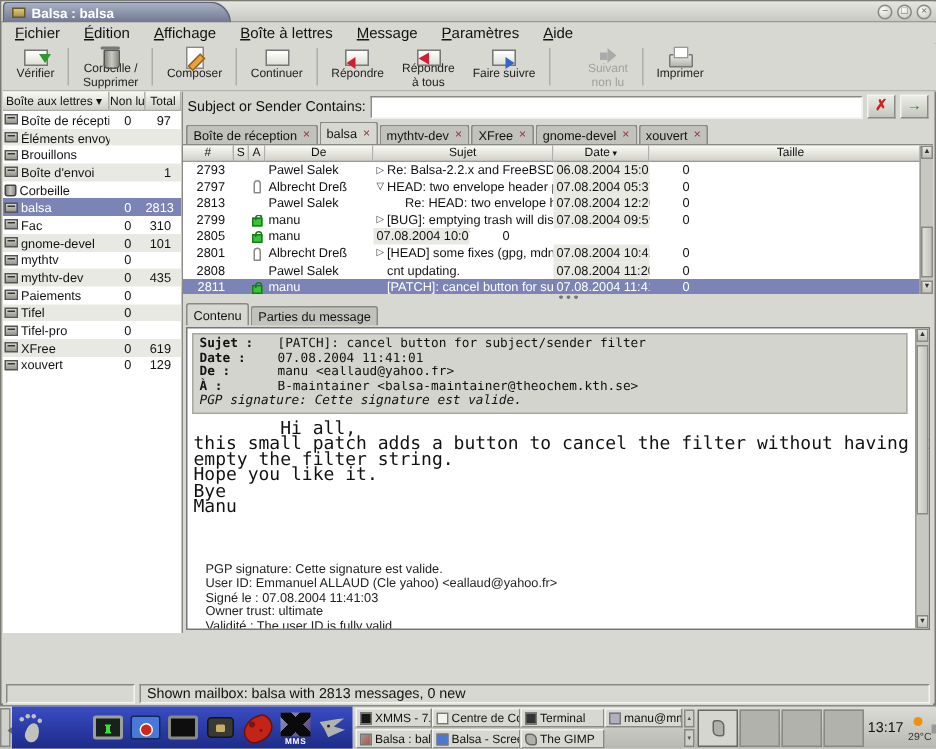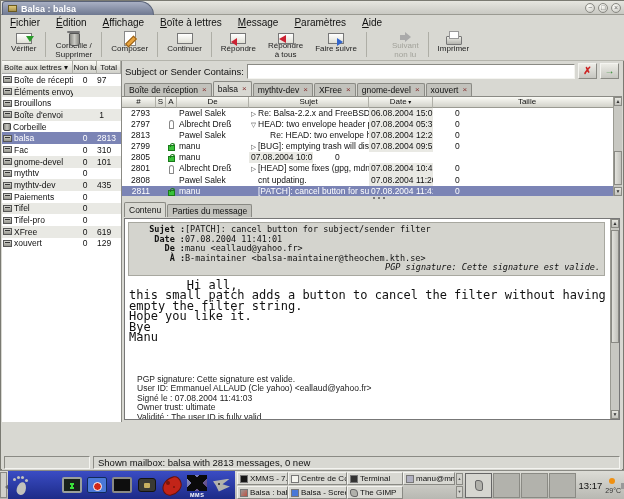--- a/index.html
+++ b/index.html
@@ -40,21 +40,21 @@
 
   
   #sidebar { position:absolute; left:1px; top:60px; width:120px; bottom:47px; background:#fff; border-right:1px solid #8a8a84; overflow:hidden; }
   #sb-head { display:flex; height:13px; background:linear-gradient(#fafaf5,#cfcfc8); border-bottom:1px solid #aaa; font-size:8px; align-items:center; }
   .sbh { border-right:1px solid #b0b0a8; height:13px; line-height:13px; overflow:hidden; white-space:nowrap; padding-left:2px; }
   .sbh-name { width:72px; } .sbh-unread { width:24px; text-align:center; padding-left:0; } .sbh-total { width:24px; text-align:center; padding-left:0; }
   .sb-row { display:flex; height:11.7px; align-items:center; font-size:8.5px; }
   .sb-row.alt { background:#e9e9e4; }
   .sb-row.sel { background:#7b84b5; color:#fff; }
   .sb-name { width:72px; display:flex; align-items:center; gap:2px; overflow:hidden; white-space:nowrap; padding-left:1px; }
-  .sb-unread { width:24px; text-align:center; } .sb-total { width:24px; text-align:right; padding-right:17px; }
+  .sb-unread { width:24px; text-align:center; } .sb-total { width:24px; text-align:right; padding-right:7px; }
   .ic-mbox { flex:0 0 9px; width:9px; height:7px; background:linear-gradient(#d6d6d0,#96968e); border:1px solid #555; position:relative; }
   .ic-mbox::before { content:''; position:absolute; left:1px; top:1px; width:5px; height:1px; background:#333; }
   .ic-bin { flex:0 0 8px; width:8px; height:8px; background:linear-gradient(90deg,#8a8a84,#c6c6c0 50%,#8a8a84); border:1px solid #444; border-radius:1px 1px 2px 2px; }
 
   
   #content { position:absolute; left:121px; right:1px; top:60px; bottom:47px; background:#d8d8d2; }
   #searchrow { height:20px; display:flex; align-items:center; gap:3px; padding:0 3px; font-size:9.5px; }
   #search-input { flex:1; height:15px; border:1px solid; border-color:#8a8a84 #f4f4f0 #f4f4f0 #8a8a84; background:#fff; font-size:10px; padding:0 2px; font-family:"Liberation Sans",sans-serif; }
   .sbtn { width:19px; height:16px; background:linear-gradient(#ecece6,#c6c6c0); border:1px solid; border-color:#f4f4f0 #8a8a84 #8a8a84 #f4f4f0; font-size:10px; line-height:14px; text-align:center; font-weight:bold; }
   .sbtn-x { color:#c22; }
@@ -89,21 +89,21 @@
   .sc-btn { height:9px; background:linear-gradient(#e6e6e0,#c2c2bc); border:1px solid #8a8a84; font-size:5px; line-height:7px; text-align:center; color:#333; }
   .sc-track { flex:1; position:relative; }
   .sc-thumb { position:absolute; left:0; right:0; background:linear-gradient(90deg,#e2e2dc,#c2c2bc); border:1px solid #8a8a84; }
 
   #splitter { height:6px; position:relative; }
   #splitter .dots { position:absolute; left:50%; top:1px; width:14px; height:3px; background:radial-gradient(circle 1px at 2px 1px,#777 1px,transparent 1.5px), radial-gradient(circle 1px at 7px 1px,#777 1px,transparent 1.5px), radial-gradient(circle 1px at 12px 1px,#777 1px,transparent 1.5px); }
 
   #pvtabs { height:15px; display:flex; align-items:flex-end; gap:1px; padding-left:2px; }
   #pvwrap { position:absolute; left:0; right:0; top:156px; bottom:0; padding:1px 2px 2px 2px; }
   #pvbox { height:100%; border:1px solid #777; background:#fff; position:relative; overflow:hidden; }
-  #pv-head { margin:3px 14px 0 3px; background:#d4d4ce; border:1px solid #a8a8a0; padding:2px 4px; font-family:"DejaVu Sans Mono", monospace; font-size:8.5px; line-height:9.5px; position:relative;text-align:right; }
+  #pv-head { margin:3px 14px 0 3px; background:#d4d4ce; border:1px solid #a8a8a0; padding:2px 4px; font-family:"DejaVu Sans Mono", monospace; font-size:8.5px; line-height:9.5px; position:relative; }
   .hv-row { display:flex; }
   .hv-label { width:52px; flex:0 0 52px; font-weight:bold; }
   .hv-val { white-space:nowrap; overflow:hidden; }
   #pv-pgpline { font-style:italic; }
   #pv-clip { position:absolute; right:-11px; top:2px; width:5px; height:10px; border:1px solid #666; border-radius:3px 3px 1px 1px; }
   #pv-body { font-family:"DejaVu Sans Mono", monospace; font-size:12px; line-height:10.5px; padding:4px 4px 0 4px; white-space:pre; }
   #pv-pgp { font-size:8.5px; line-height:9.5px; padding-left:12px; margin-top:32px; color:#222; }
 
   
   #statusbar { position:absolute; left:1px; right:1px; top:452px; height:18px; background:#d8d8d2; display:flex; align-items:center; gap:3px; padding:0 2px; }

